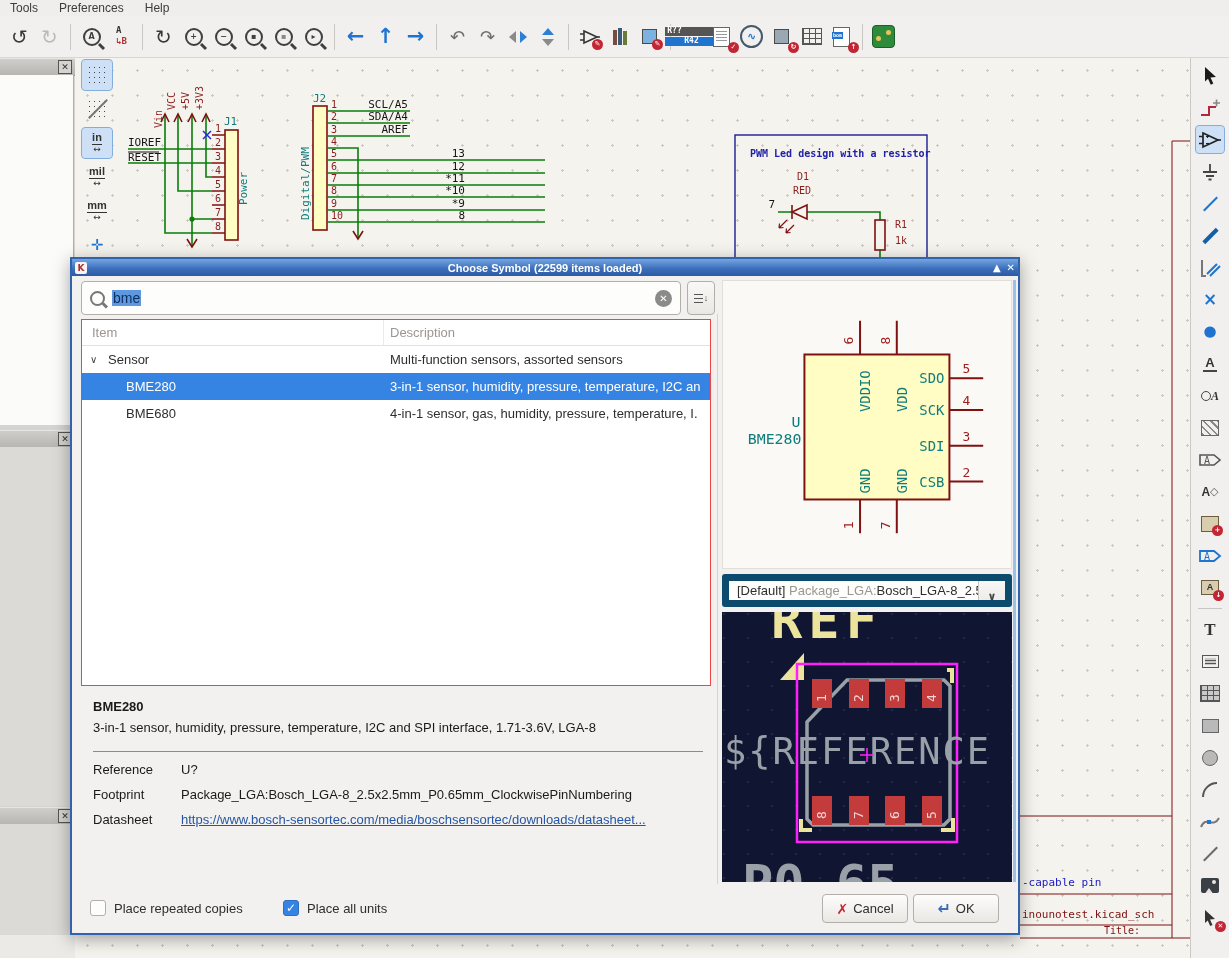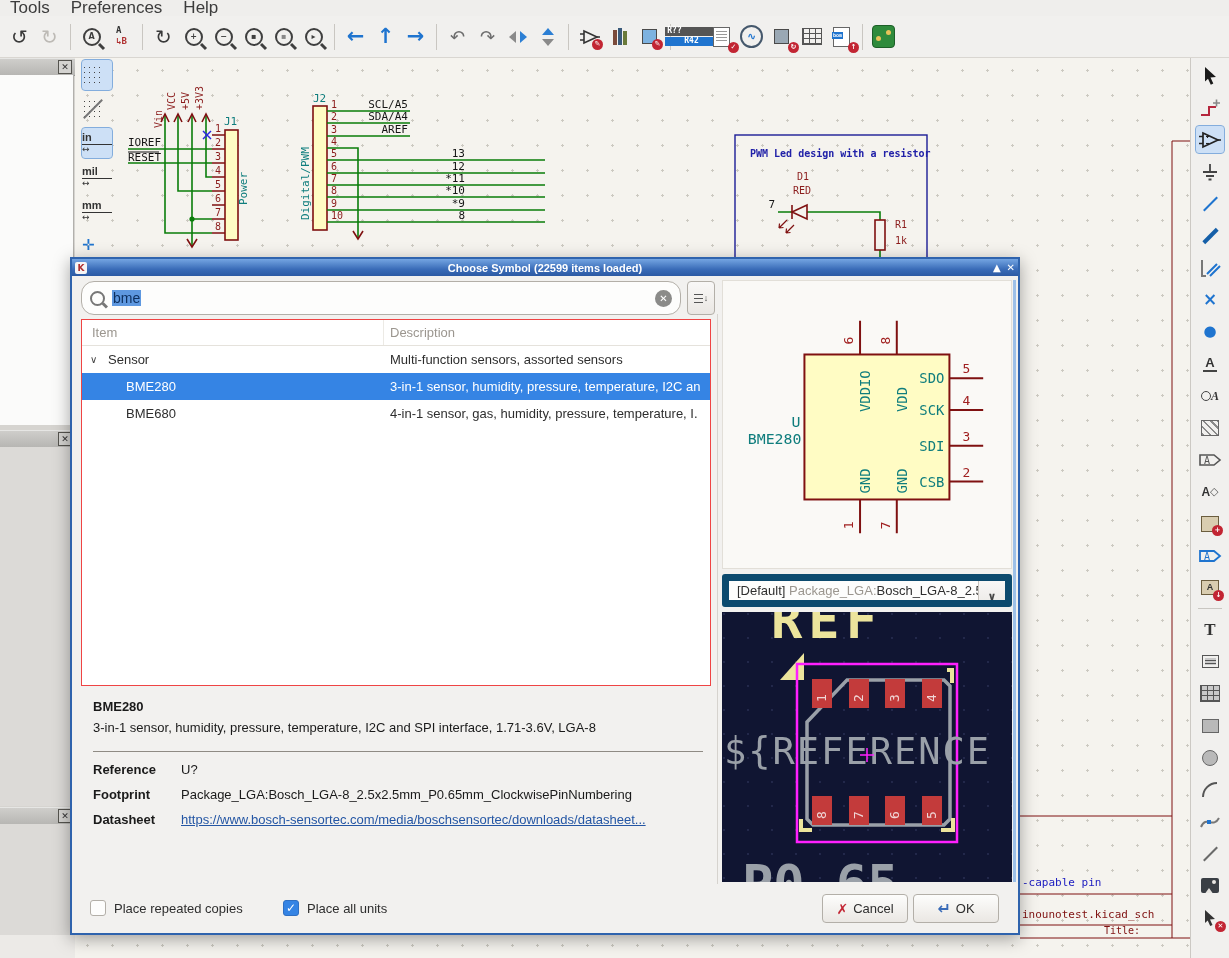--- a/index.html
+++ b/index.html
@@ -2,21 +2,21 @@
 <html><head>
 <meta charset="utf-8">
 <style>
   html,body{margin:0;padding:0}
   body{width:1229px;height:958px;position:relative;overflow:hidden;
        font-family:"Liberation Sans",sans-serif;background:#efeeec;font-size:13px;color:#2e2e2e}
   .abs{position:absolute}
 
   
   .menubar{position:absolute;top:0;left:0;right:0;height:16px;background:#efeeec;
-           display:flex;gap:21px;padding-left:10px;font-size:17px;color:#3c3c3c;line-height:16px}
+           display:flex;gap:21px;padding-left:10px;font-size:12px;color:#3c3c3c;line-height:16px}
   .menu-item{white-space:nowrap}
 
   
   .toolbar{position:absolute;top:16px;left:0;right:0;height:41px;background:#f1f0ee;
            border-bottom:1px solid #d9d6d1;display:flex;align-items:center;padding-left:6px;gap:3px}
   .tb{width:27px;height:27px;display:flex;align-items:center;justify-content:center;flex:0 0 auto;position:relative}
   .vsep{width:1px;height:26px;background:#c9c6c1;margin:0 4px;flex:0 0 auto}
   .g{font-family:"DejaVu Sans",sans-serif;line-height:1}
   .mag{position:relative;width:14px;height:14px;border:2px solid #3f3f3f;border-radius:50%}
   .mag::after{content:"";position:absolute;width:7px;height:3px;background:#3f3f3f;right:-6px;bottom:-4px;transform:rotate(45deg)}
@@ -60,21 +60,21 @@
   .w{stroke:#0a7d0a;stroke-width:1.6;fill:none}
   .o{stroke:#7f1111;stroke-width:1.6;fill:none}
   .body{fill:#fffcc4;stroke:#7f1111;stroke-width:1.6}
   .pn{fill:#8b1c1c;font-size:10px}
   .nl{fill:#151515;font-size:11px}
   .tl{fill:#0f7d7d;font-size:11px}
   .pw{fill:#8b1c1c;font-size:10px}
 
   
   .ltb{position:absolute;left:78px;top:60px;width:38px;display:flex;flex-direction:column;align-items:center;gap:4px;z-index:3}
-  .lbtn{width:30px;height:30px;border-radius:3px;display:flex;flex-direction:column;justify-content:center;gap:0}
+  .lbtn{width:30px;height:30px;border-radius:3px;display:flex;flex-direction:column;align-items:center;justify-content:center;gap:0}
   .lbtn.sel{background:#cde0f6;outline:1px solid #83addd}
   .griddots{width:20px;height:20px;background-image:radial-gradient(#444 0.9px,transparent 1px);background-size:5px 5px;position:relative}
   .griddots.slash::after{content:"";position:absolute;left:-2px;top:9px;width:26px;height:2px;background:#777;transform:rotate(-45deg)}
   .unit{font:bold 11px/1 "Liberation Sans",sans-serif;color:#333;border-bottom:1px solid #333;padding-bottom:1px}
   .harrow{font:9px/1 "DejaVu Sans",sans-serif;color:#333}
 
   
   .rtb{position:absolute;right:0;top:58px;width:39px;height:900px;background:#f1f0ee;border-left:1px solid #ccc9c4;
        display:flex;flex-direction:column;align-items:center;padding-top:4px;gap:5px;box-sizing:border-box;z-index:3}
   .rbtn{width:28px;height:27px;display:flex;align-items:center;justify-content:center;flex:0 0 auto;position:relative;border-radius:3px}
@@ -100,21 +100,21 @@
   .dlg-title{position:absolute;left:0;top:0;right:0;height:17px;
              background:linear-gradient(#74a5e2,#3a6cb8 60%,#2c5aa4);display:flex;align-items:center;
              color:#fff;font:bold 11px "Liberation Sans",sans-serif;padding:0 3px}
   .dlg-title .t{position:absolute;left:0;right:0;text-align:center}
   .kico{width:12px;height:12px;background:#f5f5f5;border-radius:2px;color:#b03030;
         font:bold 9px/12px "DejaVu Sans",sans-serif;text-align:center;z-index:1}
   .tbtns{margin-left:auto;display:flex;gap:6px;z-index:1;align-items:center}
   .tbtn{color:#fff;font:bold 10px/1 "DejaVu Sans",sans-serif}
 
   .search{position:absolute;left:9px;top:22px;width:600px;height:34px;background:#fdfdfc;border:1px solid #b3afa8;
-          border-radius:13px;box-sizing:border-box;display:flex;align-items:center;padding:0 8px;gap:7px;font-size:14px}
+          border-radius:4px;box-sizing:border-box;display:flex;align-items:center;padding:0 8px;gap:7px;font-size:14px}
   .magq{position:relative;width:11px;height:11px;border:2px solid #777;border-radius:50%;flex:0 0 auto}
   .magq::after{content:"";position:absolute;width:6px;height:2.5px;background:#777;right:-5px;bottom:-3px;transform:rotate(45deg)}
   .selstr{background:#5e98e0;color:#0d2f5e;padding:0 1px}
   .clear{margin-left:auto;width:17px;height:17px;border-radius:50%;background:#8b8b89;color:#fff;
          font:bold 10px/17px "DejaVu Sans",sans-serif;text-align:center;flex:0 0 auto}
   .listbtn{position:absolute;left:615px;top:22px;width:28px;height:34px;border:1px solid #b3afa8;border-radius:4px;
            background:linear-gradient(#f9f8f7,#eae7e3);box-sizing:border-box;
            display:flex;align-items:center;justify-content:center;gap:1px;color:#444}
   .listbars{width:9px;height:9px;background:repeating-linear-gradient(#555 0 1.5px,transparent 1.5px 4px)}
 
@@ -131,21 +131,21 @@
   .tr.selected{background:#3584e4;color:#fff}
 
   .vdiv{position:absolute;left:645px;top:55px;width:1px;height:570px;background:#d6d3ce}
 
   .det{position:absolute;left:9px;top:430px;width:632px;height:196px;background:#f2f1ef;
        padding:10px 0 0 12px;box-sizing:border-box;color:#1a1a1a}
   .det .nm{font-weight:bold;margin-bottom:6px}
   .det .ln{margin-top:4px}
   .dethr{border:none;border-top:1px solid #8f8b84;width:610px;margin:16px 0 10px 0}
   .frow{display:flex;margin-top:10px}
-  .flab{width:88px;font-weight:bold}
+  .flab{width:88px;font-weight:normal}
   .link{color:#2456a4;text-decoration:underline}
 
   .sympv{position:absolute;left:650px;top:21px;width:290px;height:289px;background:#faf9f6;border:1px solid #e2dfd8;box-sizing:border-box}
   .combo{position:absolute;left:650px;top:315px;width:290px;height:33px;background:#fdfdfc;border:7px solid #0c4a6e;
          border-radius:3px;box-sizing:border-box;display:flex;align-items:center;padding-left:8px;white-space:nowrap;overflow:hidden}
   .combo .dim{color:#9b968f}
   .cbtn{position:absolute;right:0;top:0;width:26px;height:31px;border-left:1px solid #c8c4be;
         background:linear-gradient(#f8f7f6,#e9e6e2);display:flex;align-items:center;justify-content:center;
         color:#444;font:bold 11px/1 "DejaVu Sans",sans-serif;border-radius:0 3px 3px 0}
   .fppv{position:absolute;left:650px;top:353px;width:290px;height:270px;background:#101532;overflow:hidden}

